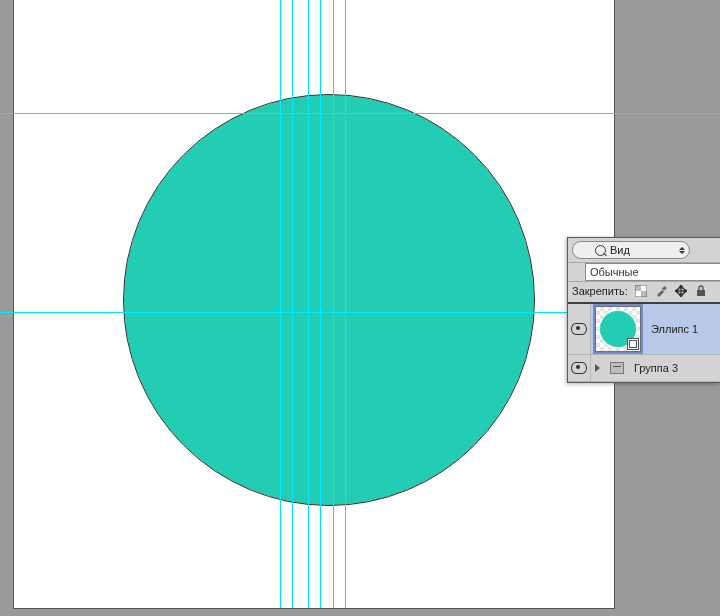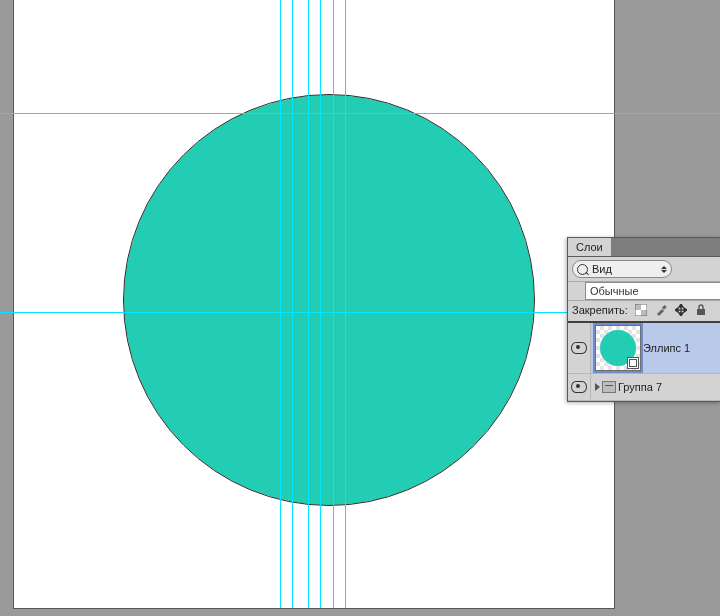--- a/index.html
+++ b/index.html
@@ -76,21 +76,21 @@
     border-bottom: 1px solid #aaa;
     padding: 3px 4px;
   }
   .select-like {
     display: inline-flex;
     align-items: center;
     background: #efefef;
     border: 1px solid #8a8a8a;
     border-radius: 9px;
     height: 16px;
-    padding: 0 4px 0 4px;
+    padding: 0 4px 0 22px;
     gap: 4px;
     cursor: default;
   }
   .select-like .mag {
     width: 9px; height: 9px;
     border: 1.4px solid #333;
     border-radius: 50%;
     position: relative;
   }
   .select-like .mag::after {
@@ -148,21 +148,21 @@
   .layer-row.tall { min-height: 50px; }
   .eye-cell {
     width: 22px;
     align-self: stretch;
     display:flex;align-items:center;justify-content:center;
     border-right: 1px solid #b7b7b7;
   }
   .row-body {
     flex: 1;
     display:flex;align-items:center;
-    gap: 2px;
+    gap: 10px;
     padding: 2px 4px;
     align-self: stretch;
   }
   .row-body.selected {
     background: #b9c9ea;
   }
   .thumb {
     background: #fff;
     box-sizing: border-box;
     position: relative;
@@ -231,23 +231,20 @@
       </div>
   </div>
 
   <div id="hguides">
       <div class="hguide" style="top: 113px;"></div>
       <div class="hguide" style="top: 312px;"></div>
     </div>
 </div>
 
 <div class="panel">
-  <div class="tabbar">
-    <div class="tab">Слои</div>
-  </div>
 
   <div class="section">
     <div class="select-like" style="width:90px;">
       <span class="mag"></span>
       <span>Вид</span>
       <span class="arrows">
         <span class="up"></span>
           <span class="down"></span>
       </span>
     </div>
@@ -307,19 +304,19 @@
       </div>
     </div>
 
     <div class="layer-row">
       <div class="eye-cell">
         <span class="eye"></span>
       </div>
       <div class="row-body">
         <span class="disclosure"></span>
         <div class="thumb sm"></div>
-        <span class="layer-name">Группа 7</span>
+        <span class="layer-name">Группа 3</span>
       </div>
     </div>
 
 
   </div>
 </div>
 
 </body></html>

